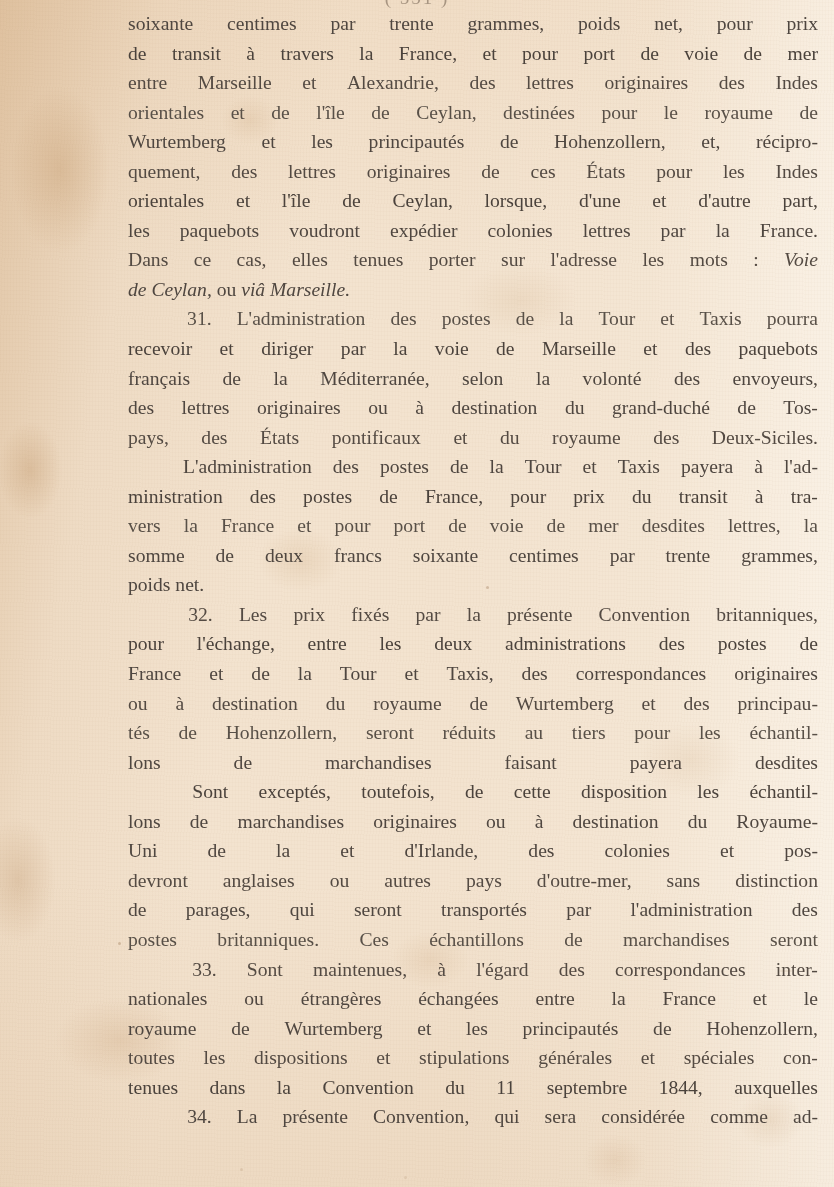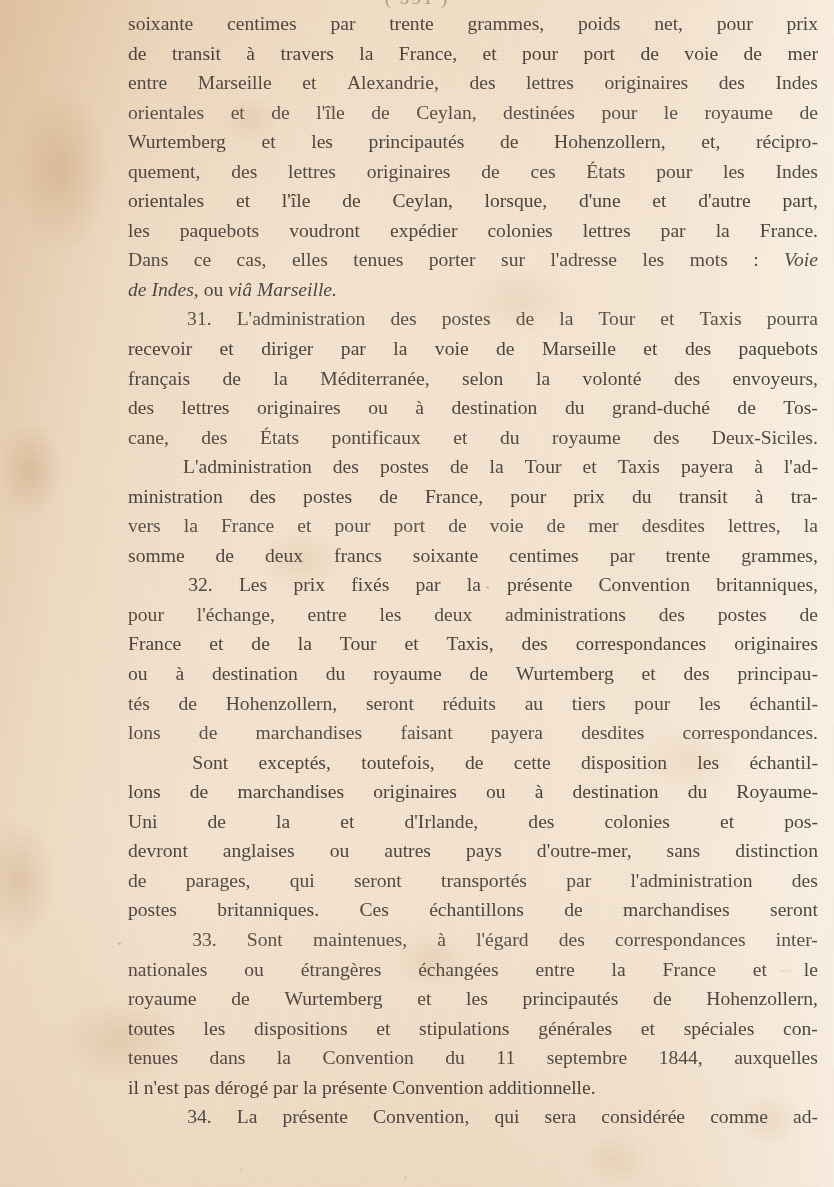--- a/index.html
+++ b/index.html
@@ -223,21 +223,21 @@
         <span>elles</span>
         <span>tenues</span>
         <span>porter</span>
         <span>sur</span>
         <span>l'adresse</span>
         <span>les</span>
         <span>mots</span>
         <span>:</span>
         <span class="it">Voie</span>
       </div>
-      <div class="ln last"><span class="it">de Indes,</span> <span>ou</span> <span class="it">viâ Marseille.</span></div>
+      <div class="ln last"><span class="it">de Ceylan,</span> <span>ou</span> <span class="it">viâ Marseille.</span></div>
       <div class="ln j">
         <span class="indent"></span>
         <span>31.</span>
         <span>L'administration</span>
         <span>des</span>
         <span>postes</span>
         <span>de</span>
         <span>la</span>
         <span>Tour</span>
         <span>et</span>
@@ -274,21 +274,21 @@
         <span>originaires</span>
         <span>ou</span>
         <span>à</span>
         <span>destination</span>
         <span>du</span>
         <span>grand-duché</span>
         <span>de</span>
         <span>Tos-</span>
       </div>
       <div class="ln j">
-        <span>cane,</span>
+        <span>pays,</span>
         <span>des</span>
         <span>États</span>
         <span>pontificaux</span>
         <span>et</span>
         <span>du</span>
         <span>royaume</span>
         <span>des</span>
         <span>Deux-Siciles.</span>
       </div>
       <div class="ln j">
@@ -337,20 +337,21 @@
         <span>somme</span>
         <span>de</span>
         <span>deux</span>
         <span>francs</span>
         <span>soixante</span>
         <span>centimes</span>
         <span>par</span>
         <span>trente</span>
         <span>grammes,</span>
       </div>
+      <div class="ln last"><span>poids net.</span></div>
       <div class="ln j">
         <span class="indent"></span>
         <span>32.</span>
         <span>Les</span>
         <span>prix</span>
         <span>fixés</span>
         <span>par</span>
         <span>la</span>
         <span>présente</span>
         <span>Convention</span>
@@ -403,21 +404,20 @@
         <span>les</span>
         <span>échantil-</span>
       </div>
       <div class="ln j">
         <span>lons</span>
         <span>de</span>
         <span>marchandises</span>
         <span>faisant</span>
         <span>payera</span>
         <span>desdites</span>
-        <span>correspondances.</span>
       </div>
       <div class="ln j">
         <span class="indent"></span>
         <span>Sont</span>
         <span>exceptés,</span>
         <span>toutefois,</span>
         <span>de</span>
         <span>cette</span>
         <span>disposition</span>
         <span>les</span>
@@ -521,21 +521,20 @@
         <span>tenues</span>
         <span>dans</span>
         <span>la</span>
         <span>Convention</span>
         <span>du</span>
         <span>11</span>
         <span>septembre</span>
         <span>1844,</span>
         <span>auxquelles</span>
       </div>
-      <div class="ln last"><span>il n'est pas dérogé par la présente Convention additionnelle.</span></div>
       <div class="ln j">
         <span class="indent"></span>
         <span>34.</span>
         <span>La</span>
         <span>présente</span>
         <span>Convention,</span>
         <span>qui</span>
         <span>sera</span>
         <span>considérée</span>
         <span>comme</span>

